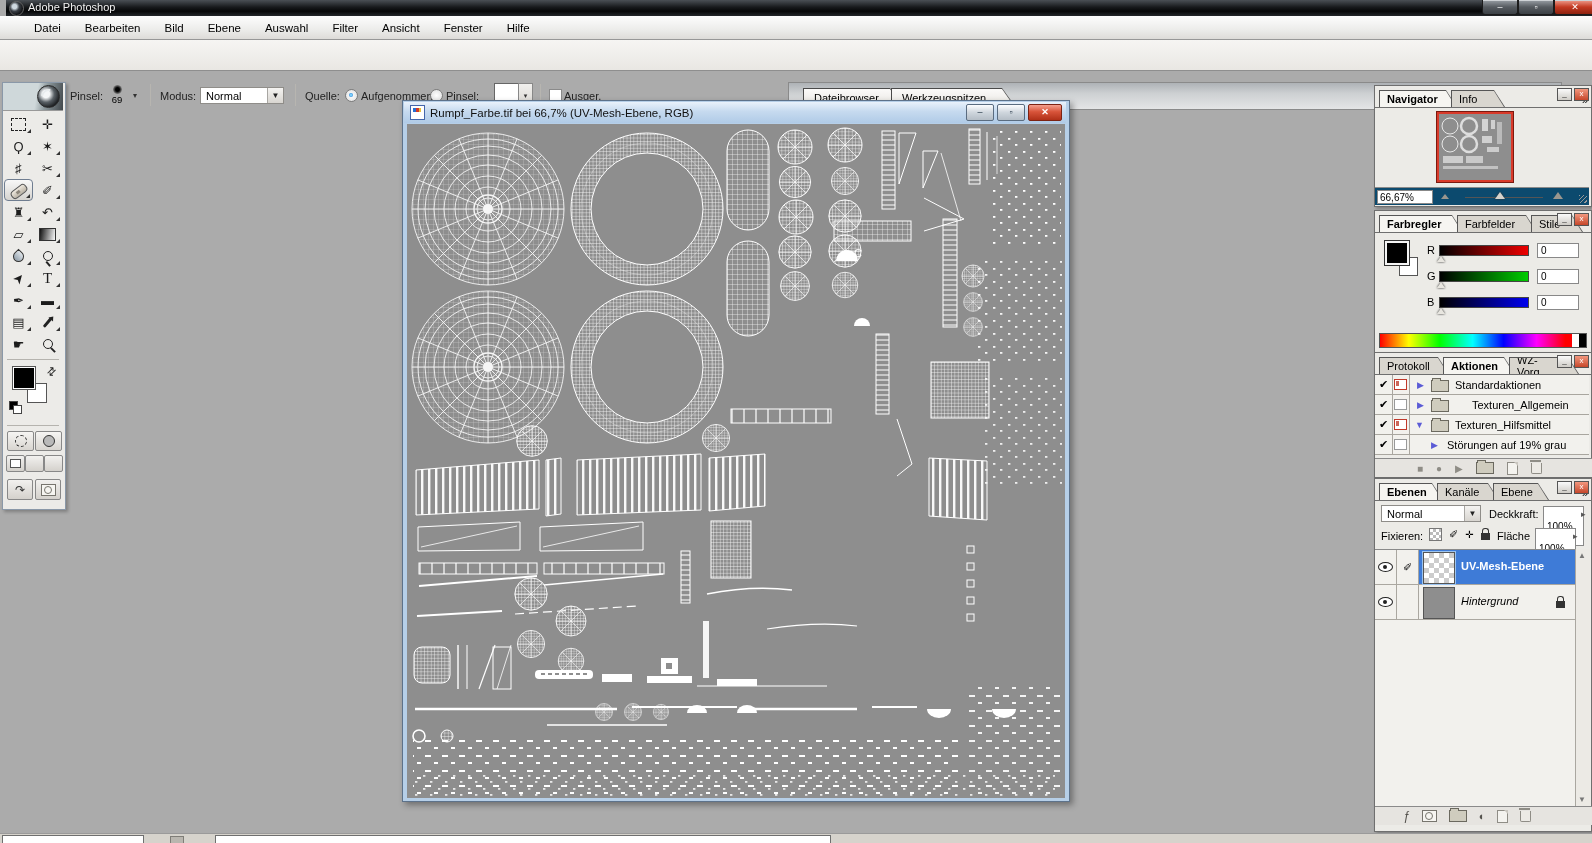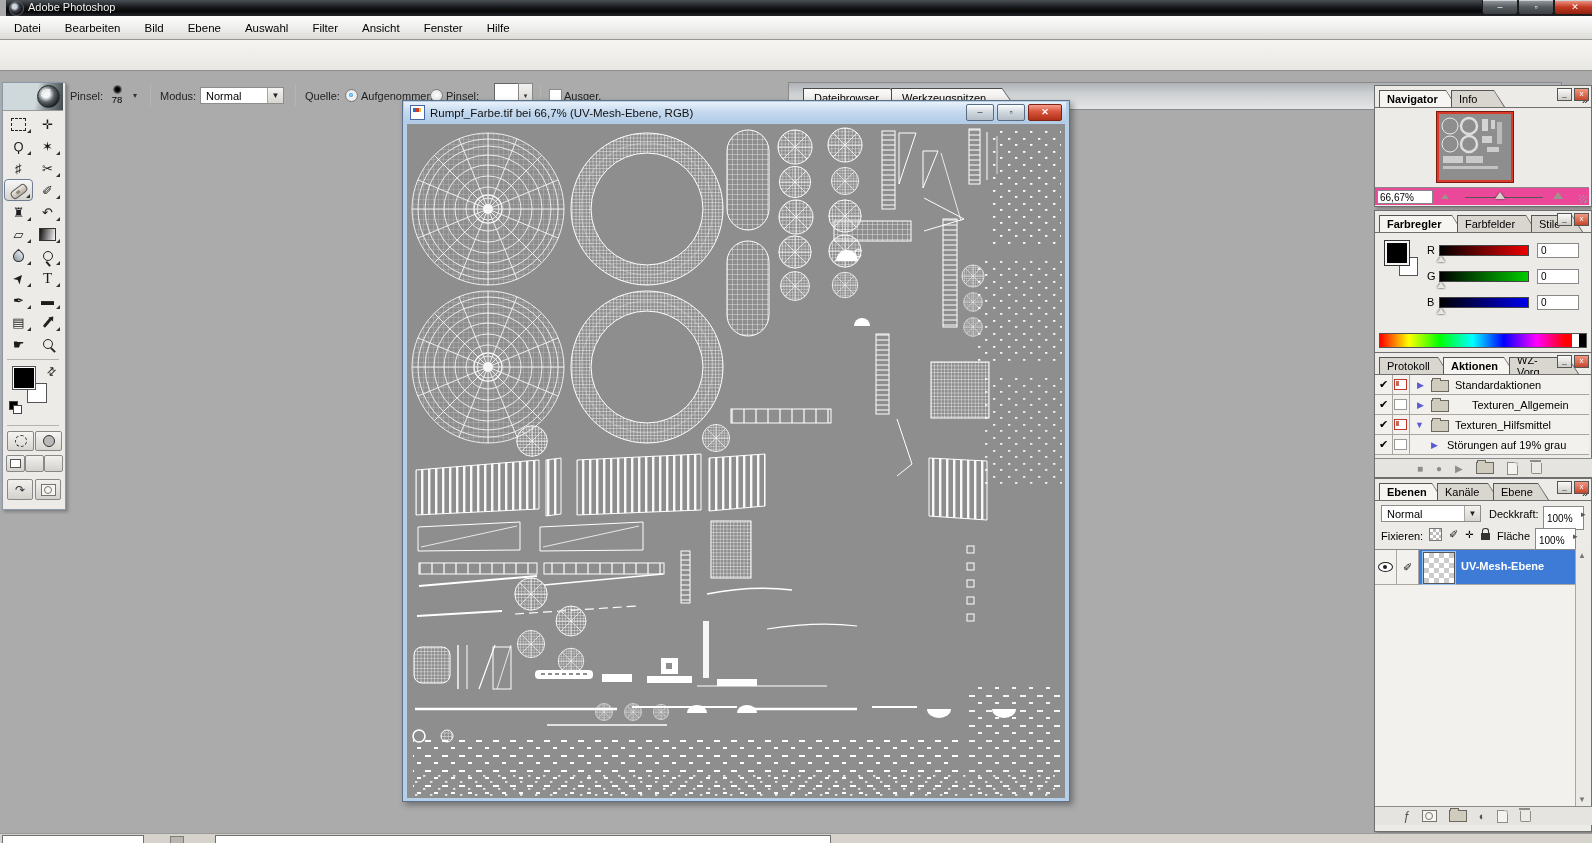--- a/index.html
+++ b/index.html
@@ -13,21 +13,21 @@
   #titlebar .appicon{left:3px;top:1px;width:13px;height:13px;border-radius:50%;
     background:radial-gradient(circle at 35% 35%,#cfd8e0 0 18%,#3a3f46 40%,#0c0d0f 75%);border:1px solid #666;}
   #titlebar .apptitle{left:22px;top:1px;color:#f2f2f2;font-size:11px;text-shadow:0 1px 2px #000;}
   .winbtn{top:0;height:14px;border:1px solid #1c1c1c;border-top:none;border-radius:0 0 3px 3px;
     background:linear-gradient(#9aa0a6,#565b60 50%,#3c4146);box-shadow:inset 0 1px 0 #cfd3d6;}
   .winbtn .g{position:absolute;left:50%;top:50%;transform:translate(-50%,-50%);color:#fff;font-size:9px;line-height:9px;}
   #btn-app-close{background:linear-gradient(#f0a090,#c33a22 50%,#8f2310);}
 
   
   #menubar{left:0;top:16px;width:1592px;height:24px;background:linear-gradient(#fdfdfd,#ececea 60%,#dddbd8);
-    border-bottom:1px solid #979797;display:flex;align-items:center;gap:0;padding-left:2px;box-sizing:border-box;}
+    border-bottom:1px solid #979797;display:flex;align-items:center;gap:0;padding-left:22px;box-sizing:border-box;}
   .menuitem{padding:3px 12px;font-size:11.5px;}
 
   
   #optionsbar{left:0;top:40px;width:1592px;height:30px;background:linear-gradient(#f6f5f3,#e9e7e3);
     border-bottom:1px solid #8e8e8e;}
   .grip{left:3px;top:47px;width:6px;height:18px;
     background:repeating-linear-gradient(#9a9a9a 0 2px,transparent 2px 4px);width:4px;}
   .vsep{top:44px;width:1px;height:22px;background:#b7b5b0;}
   #toolbtn{left:14px;top:45px;width:34px;height:21px;border:1px solid #aaa;border-radius:3px;
     background:linear-gradient(#fff,#dcdad6);}
@@ -123,21 +123,21 @@
   .ptab{position:relative;height:17px;margin-right:-6px;}
   .ptab .outer{position:absolute;inset:0;background:#565656;clip-path:polygon(0 0,calc(100% - 11px) 0,100% 100%,0 100%);}
   .ptab .inner{position:absolute;inset:1px 1px 0 1px;background:#d9d6cf;
     clip-path:polygon(0 0,calc(100% - 10px) 0,100% 100%,0 100%);
     font-size:11px;display:flex;align-items:center;padding:0 16px 0 7px;}
   .ptab.active .inner{background:#f6f5f1;font-weight:bold;}
   .pmore{position:absolute;right:4px;top:6px;font-size:11px;color:#222;letter-spacing:-1px;}
 
   
   #navthumb{left:62px;top:26px;width:72px;height:66px;border:2px solid #d93a2a;outline:1px solid #7a1a10;background:#8e8e8e;}
-  #navbottom{left:0px;top:101px;width:214px;height:17px;border-top:1px solid #8a8a8a;background:#ec4899;}
+  #navbottom{left:0px;top:101px;width:214px;height:17px;border-top:1px solid #8a8a8a;background:#0c4a6e;}
   #navzoom{left:2px;top:2px;width:50px;height:12px;border:1px solid #888;background:#fff;font-size:10px;padding:0 2px;font-family:"Liberation Sans",sans-serif;}
   .mtn{position:absolute;border-left:5px solid transparent;border-right:5px solid transparent;border-bottom:7px solid #9a968e;}
   .mtn.small{border-left-width:4px;border-right-width:4px;border-bottom-width:5px;}
   #navslider{left:90px;top:9px;width:78px;height:1px;background:#555;}
   #navslider .thumb{position:absolute;left:30px;top:-5px;border-left:5px solid transparent;border-right:5px solid transparent;border-bottom:7px solid #d6d3cc;filter:drop-shadow(0 0 1px #333);}
   .grip2{position:absolute;right:2px;bottom:2px;width:8px;height:8px;
     background:repeating-linear-gradient(135deg,#999 0 1px,transparent 1px 3px);}
 
   
   #fg2{left:10px;top:30px;width:20px;height:20px;background:#000;border:2px solid #f5f5f5;outline:1px solid #333;z-index:2;}
@@ -167,21 +167,21 @@
   .actstrip .sicon{font-size:10px;}
   .pageicon{width:9px;height:11px;border:1px solid #8f8d86;background:#f4f3ef;position:relative;}
   .pageicon::after{content:"";position:absolute;right:-1px;top:-1px;border-left:4px solid transparent;border-top:4px solid #c9c6bf;}
   .trashicon{width:9px;height:10px;border:1px solid #8f8d86;border-top:none;border-radius:0 0 2px 2px;position:relative;background:#eceae5;}
   .trashicon::before{content:"";position:absolute;left:-2px;top:-3px;width:11px;height:2px;background:#8f8d86;}
 
   
   .lrow{position:absolute;display:flex;align-items:center;font-size:11px;}
   #blendmode{left:6px;top:26px;width:100px;height:17px;}
   .spin{color:#555;font-size:9px;margin-left:2px;}
-  .valbox{width:33px;height:14px;border:1px solid #888;background:#fff;font-size:10px;padding:4px 3px;display:flex;align-items:center;}
+  .valbox{width:33px;height:14px;border:1px solid #888;background:#fff;font-size:10px;padding:12px 3px;display:flex;align-items:center;}
   .lockicons{display:flex;gap:7px;align-items:center;}
   .checker8{width:11px;height:11px;border:1px solid #777;
     background-image:linear-gradient(45deg,#bbb 25%,transparent 25% 75%,#bbb 75%),linear-gradient(45deg,#bbb 25%,transparent 25% 75%,#bbb 75%);
     background-size:6px 6px;background-position:0 0,3px 3px;background-color:#fff;}
   .padlock{width:9px;height:7px;background:#333;position:relative;margin-top:4px;}
   .padlock::before{content:"";position:absolute;left:1px;top:-5px;width:5px;height:5px;border:1.5px solid #333;border-bottom:none;border-radius:3px 3px 0 0;}
   #layerlist{left:0;top:70px;width:214px;height:257px;background:#f2f1ed;border-top:1px solid #8a8a8a;}
   .layerrow{position:absolute;left:0;width:200px;height:34px;border-bottom:1px solid #aaa7a0;}
   .lcell{position:absolute;top:0;width:21px;height:34px;border-right:1px solid #aaa7a0;display:flex;align-items:center;justify-content:center;}
   .eyeicon{width:13px;height:8px;border:1px solid #222;border-radius:50%;position:relative;background:#fff;}
@@ -238,21 +238,21 @@
   <div id="optionsbar" class="abs">
     <div class="abs grip"></div>
     <div class="abs" id="toolbtn">
       <div class="bandaid"></div>
     </div>
     <div class="abs ddarrow" style="left:52px;top:51px;">▾</div>
     <div class="abs vsep" style="left:62px;"></div>
     <div class="abs optlabel txt" style="left:70px;">Pinsel:</div>
     <div class="abs" id="brushpreview">
       <div class="dot"></div>
-      <div class="num">78</div>
+      <div class="num">69</div>
     </div>
     <div class="abs ddarrow" style="left:133px;top:51px;">▾</div>
     <div class="abs vsep" style="left:150px;"></div>
     <div class="abs optlabel txt" style="left:160px;">Modus:</div>
     <div class="abs dropdown" style="left:200px;top:47px;width:84px;">
       <span>Normal</span>
       <span class="dbtn">▼</span>
     </div>
     <div class="abs vsep" style="left:295px;"></div>
     <div class="abs optlabel txt" style="left:305px;">Quelle:</div>
@@ -778,20 +778,29 @@
         <div class="lsel"></div>
         <div class="lcell" style="left:0;">
             <div class="eyeicon"></div>
           </div>
         <div class="lcell" style="left:22px;">
             <span style="font-size:11px;">✐</span>
           </div>
         <div class="lthumb trans" style="outline:1px solid #9cc4f0;"></div>
         <span class="lname" style="color:#fff;font-weight:bold;">UV-Mesh-Ebene</span>
       </div>
+      <div class="layerrow" style="top:35px;">
+        <div class="lcell" style="left:0;">
+            <div class="eyeicon"></div>
+          </div>
+        <div class="lcell" style="left:22px;"></div>
+        <div class="lthumb" style="background:#8e8e8e;"></div>
+        <span class="lname" style="font-style:italic;">Hintergrund</span>
+        <div class="padlock" style="position:absolute;right:10px;top:12px;"></div>
+      </div>
     </div>
     <div class="abs" id="layerscroll">
       <span style="position:absolute;left:2px;top:2px;font-size:8px;color:#777;">▲</span>
       <span style="position:absolute;left:2px;bottom:2px;font-size:8px;color:#777;">▼</span>
     </div>
     <div class="abs" id="layerstrip">
       <span style="font-size:12px;font-style:italic;">ƒ</span>
       <div class="maskicon">
           <div class="c"></div>
         </div>

